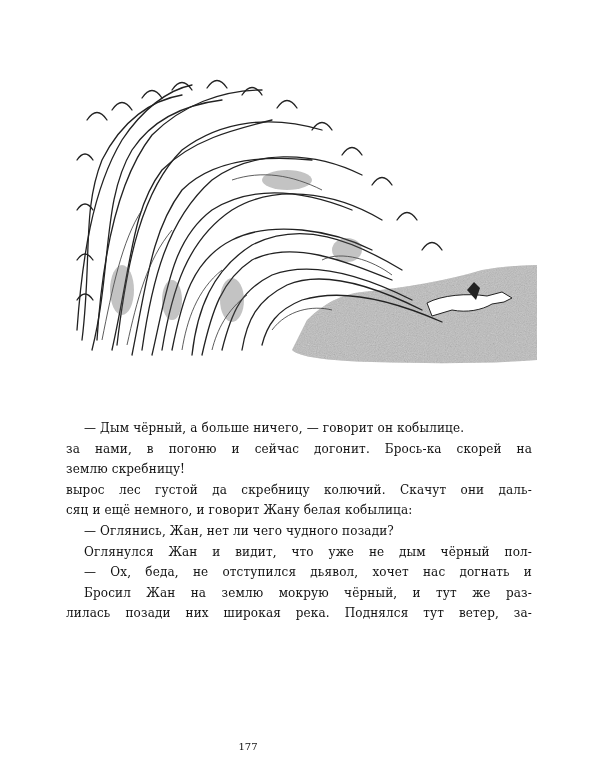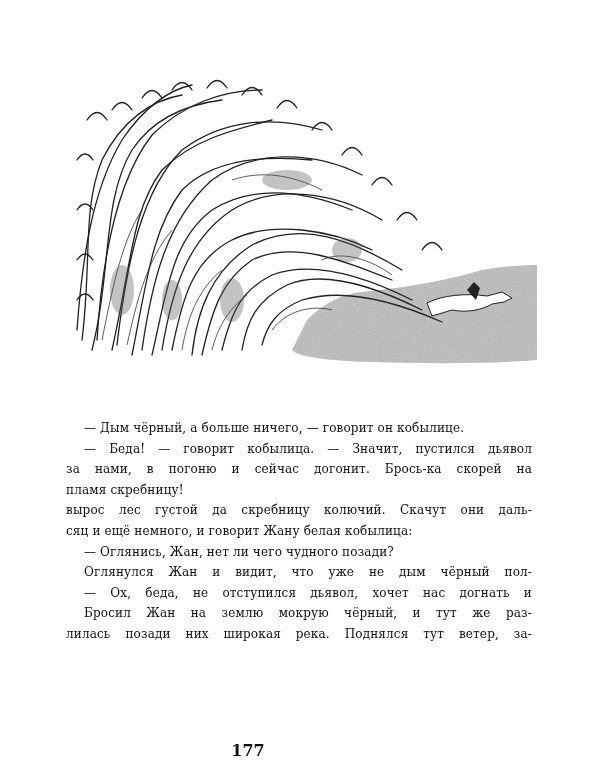--- a/index.html
+++ b/index.html
@@ -2,21 +2,21 @@
 <html><head>
 <meta charset="utf-8">
 <style>
   html, body { margin:0; padding:0; background:#ffffff; }
   body { width:600px; height:781px; position:relative; overflow:hidden; font-family:"DejaVu Serif", serif; color:#111; }
   .illustration { position:absolute; left:72px; left:72px; top:60px; width:470px; height:310px; }
   .text-block { position:absolute; left:66px; top:418px; width:466px; font-size:12px; line-height:20.6px; letter-spacing:0.15px; }
   .line { white-space:nowrap; text-align:justify; text-align-last:justify; display:block; }
   .line.last { text-align-last:left; }
   .indent { padding-left:18px; }
-  .page-number { position:absolute; top:741px; left:0; width:496px; text-align:center; font-size:16px; font-weight:bold; }
+  .page-number { position:absolute; top:741px; left:0; width:496px; text-align:center; font-size:10px; font-weight:normal; }
 </style>
 </head>
 <body>
 
 <div class="illustration">
   <svg width="470" height="310" viewBox="0 0 470 310">
     <defs>
       <filter id="grain">
           <feTurbulence type="fractalNoise" baseFrequency="0.9" numOctaves="2" result="n"></feTurbulence>
           <feColorMatrix type="saturate" values="0"></feColorMatrix>
@@ -70,23 +70,22 @@
 
     <g fill="#fff" stroke="#222" stroke-width="1">
       <path d="M355 243 C370 235 395 233 415 236 L430 232 L440 238 L432 242 L420 244 C410 250 395 253 380 250 L360 256 Z"></path>
     </g>
     <path d="M395 230 L402 222 L408 228 L404 240 Z" fill="#222"></path>
   </svg>
 </div>
 
 <div class="text-block">
   <span class="line indent last">— Дым чёрный, а больше ничего, — говорит он кобылице.</span>
-  <span class="line indent">— Беда! — говорит кобылица. — Значит, пустился дьявол</span>
   <span class="line">за нами, в погоню и сейчас догонит. Брось-ка скорей на</span>
-  <span class="line last">пламя скребницу!</span>
+  <span class="line last">землю скребницу!</span>
   <span class="line">вырос лес густой да скребницу колючий. Скачут они даль-</span>
   <span class="line last">сяц и ещё немного, и говорит Жану белая кобылица:</span>
   <span class="line indent last">— Оглянись, Жан, нет ли чего чудного позади?</span>
   <span class="line indent">Оглянулся Жан и видит, что уже не дым чёрный пол-</span>
   <span class="line indent">— Ох, беда, не отступился дьявол, хочет нас догнать и</span>
   <span class="line indent">Бросил Жан на землю мокрую чёрный, и тут же раз-</span>
   <span class="line">лилась позади них широкая река. Поднялся тут ветер, за-</span>
 </div>
 
 <div class="page-number">177</div>

